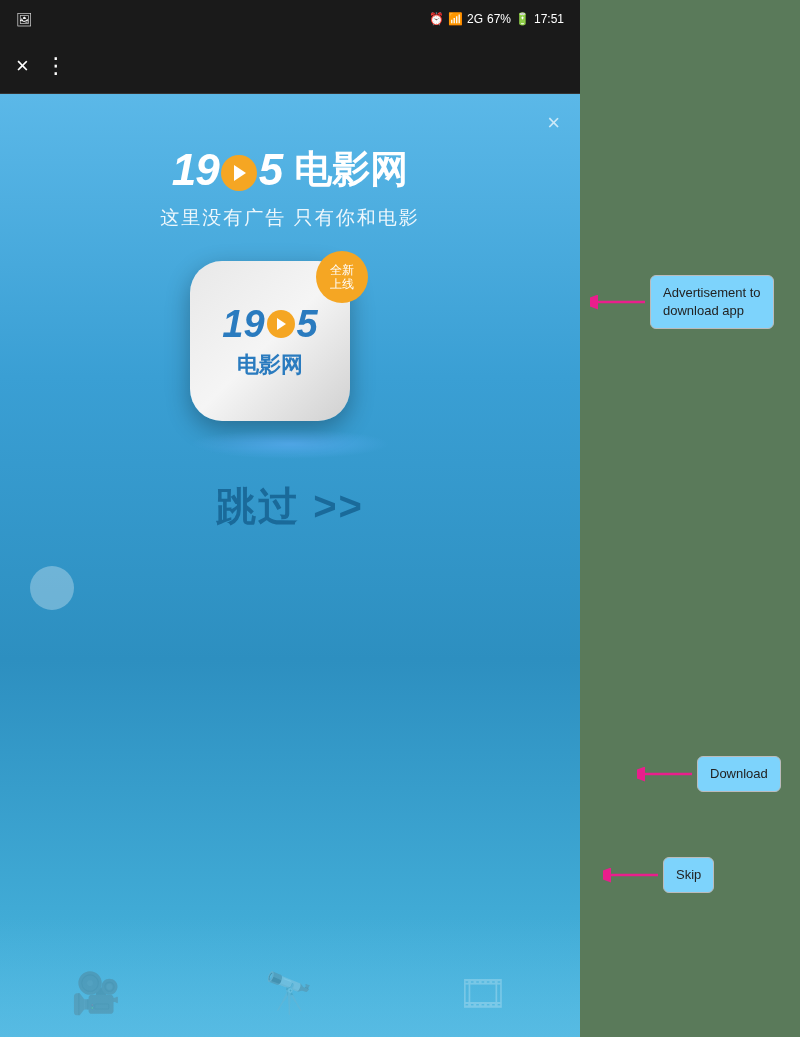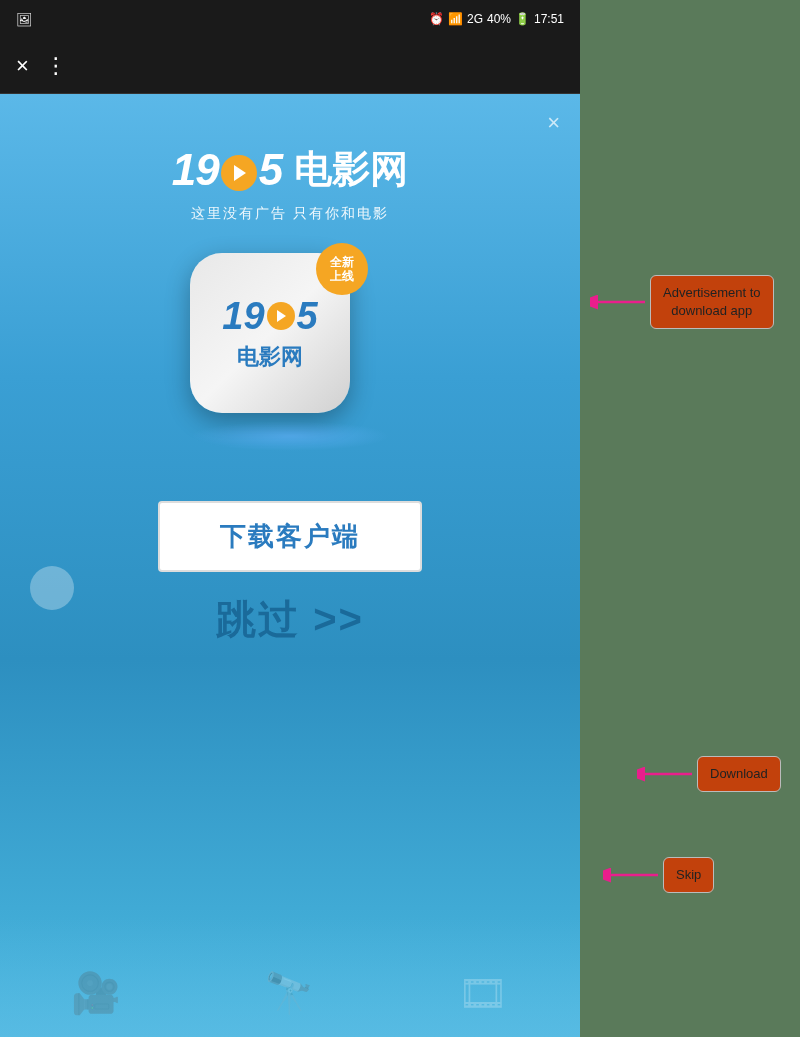--- a/index.html
+++ b/index.html
@@ -141,21 +141,21 @@
       color: white;
       margin-left: 4px;
     }
     .app-title-app {
       font-size: 38px;
       font-weight: 700;
       color: white;
     }
     .app-subtitle {
       color: rgba(255,255,255,0.9);
-      font-size: 14px;
+      font-size: 19px;
       margin-top: 10px;
       letter-spacing: 2px;
     }
 
     
     .app-icon-area {
       margin-top: 30px;
       position: relative;
       z-index: 5;
     }
@@ -216,21 +216,21 @@
       background: #f5a623;
       color: white;
       border-radius: 50%;
       width: 52px;
       height: 52px;
       display: flex;
       flex-direction: column;
       align-items: center;
       justify-content: center;
       font-size: 12px;
-      font-weight: bold;
+      font-weight: normal;
       line-height: 1.2;
     }
 
     
     .icon-glow {
       width: 200px;
       height: 30px;
       background: radial-gradient(ellipse, rgba(100,180,255,0.6) 0%, transparent 70%);
       margin-top: 8px;
     }
@@ -344,44 +344,44 @@
       position: absolute;
       top: 850px;
       left: 580px;
       right: 0;
       height: 50px;
       display: flex;
       align-items: center;
       padding-left: 23px;
     }
     .annot-box {
-      background: #c2410c;
+      background: #7dd3fc;
       border: 1px solid #bbb;
       border-radius: 6px;
       padding: 8px 12px;
       font-size: 13px;
       color: #222;
       line-height: 1.4;
-      text-align: center;
+      text-align: left;
     }
   </style>
 </head>
 <body>
 
 <div class="phone-frame">
 
   <div class="status-bar">
     <div class="status-left">
       <span>🖼</span>
     </div>
     <div class="status-right">
       <span>⏰</span>
       <span>📶</span>
       <span>2G</span>
-      <span>40%</span>🔋
+      <span>67%</span>🔋
       <span>17:51</span>
     </div>
   </div>
 
   <div class="nav-bar">
     <span class="nav-close">×</span>
     <span class="nav-menu">⋮</span>
   </div>
 
   <div class="ad-content">
@@ -409,23 +409,20 @@
           <div class="icon-chinese">电影网</div>
         </div>
         <div class="badge-new">
           <span>全新</span>
           <span>上线</span>
         </div>
       </div>
       <div class="icon-glow"></div>
     </div>
 
-    <div class="download-btn-area">
-      <button class="download-btn">下载客户端</button>
-    </div>
 
     <div class="skip-area">
       <span class="skip-text">跳过 &gt;&gt;</span>
     </div>
 
     <div class="bottom-decor"></div>
     <div class="cloud-icons">
       <span class="cloud-icon">🎥</span>
       <span class="cloud-icon">🔭</span>
       <span class="cloud-icon">🎞</span>

